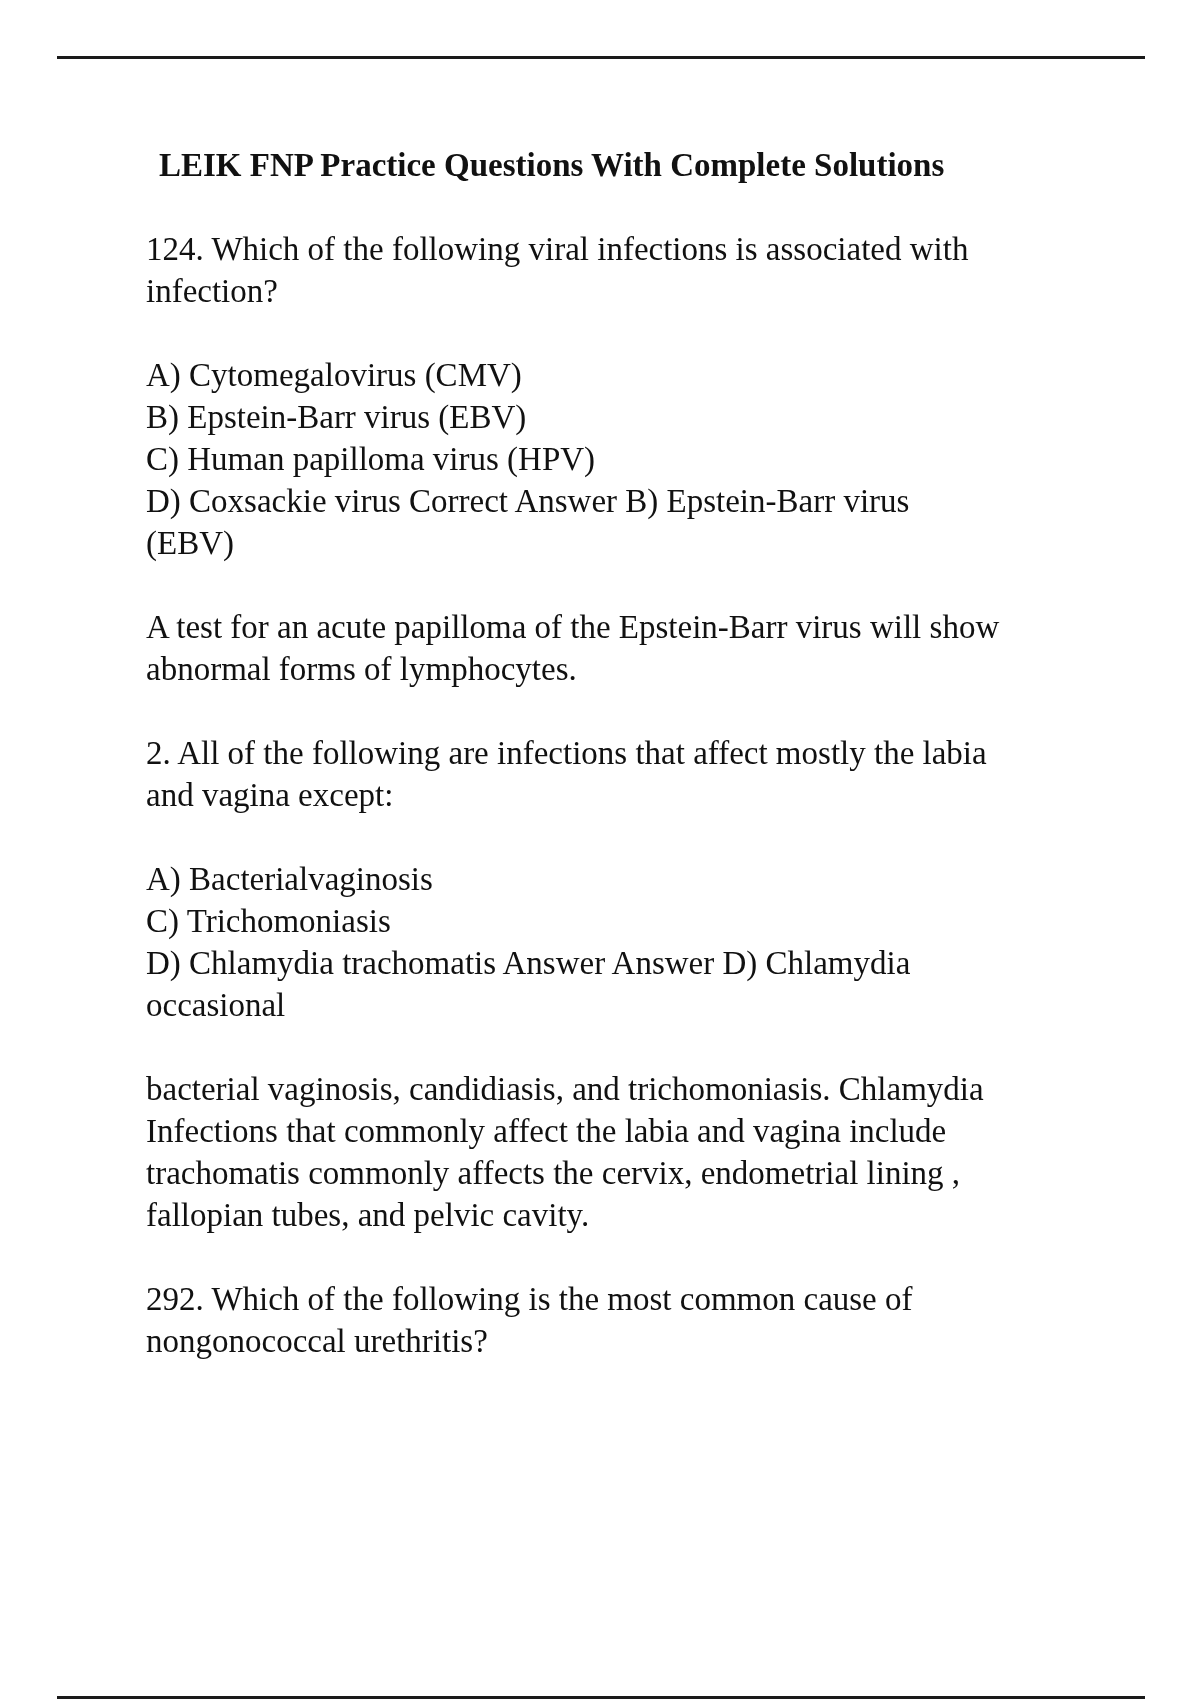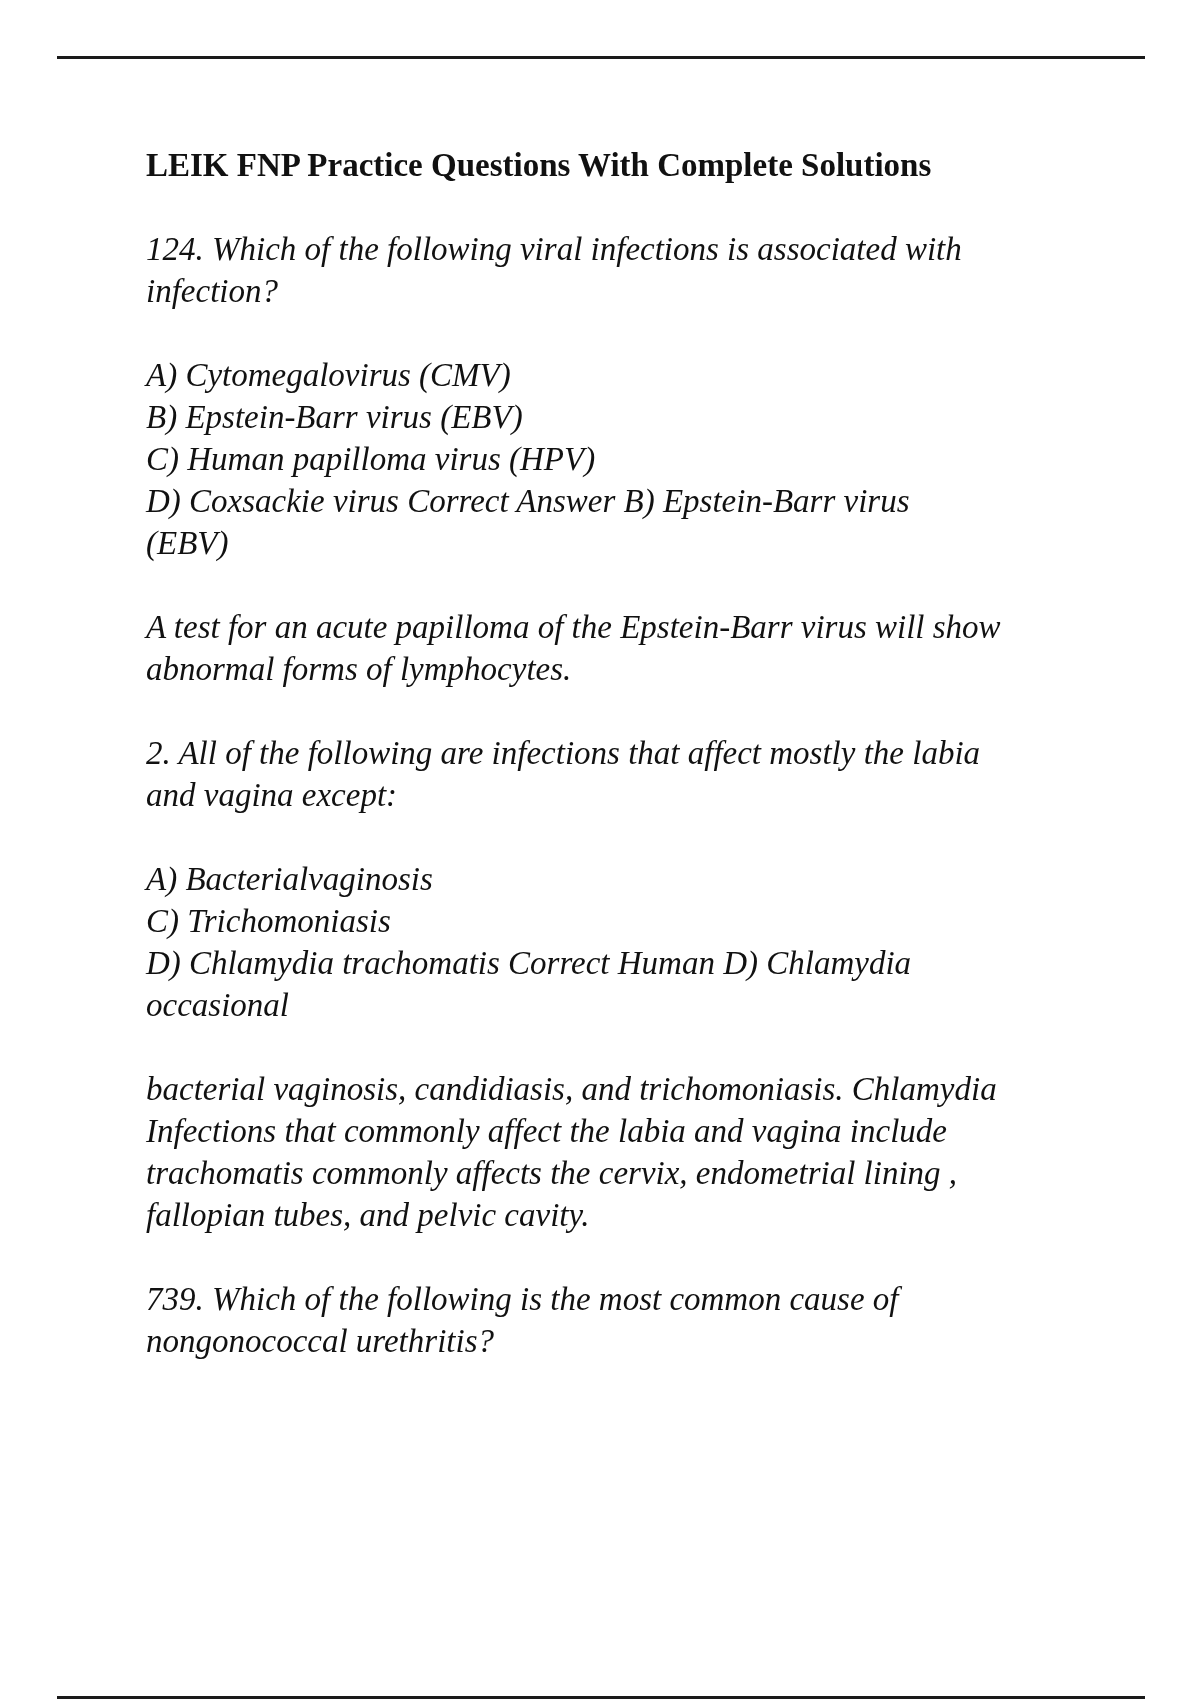--- a/index.html
+++ b/index.html
@@ -2,22 +2,22 @@
 <html><head>
   <meta charset="utf-8">
   <style>
     html, body { margin: 0; padding: 0; background: #ffffff; }
     body { width: 1200px; height: 1700px; position: relative; overflow: hidden;
            font-family: "Liberation Serif", "DejaVu Serif", serif; color: #111111; }
     .rule { position: absolute; left: 57px; width: 1088px; height: 3px; background: #1a1a1a; }
     .rule.top { top: 56px; }
     .rule.bottom { top: 1696px; }
     .content { position: absolute; left: 146px; top: 144px; width: 960px; }
-    .title { font-weight: bold; font-size: 33px; line-height: 42px; margin: 0 0 42px 0; }
-    .para { font-size: 33px; line-height: 42px; margin: 0 0 42px 0; font-style: italic; }
+    .title { font-weight: bold; font-size: 33px; line-height: 42px; margin: 0 0 42px 13px; }
+    .para { font-size: 33px; line-height: 42px; margin: 0 0 42px 0; }
     .line { display: block; }
   </style>
 </head>
 <body>
 
 <div class="rule top"></div>
 
 <div class="content">
   <div class="title">LEIK FNP Practice Questions With Complete Solutions</div>
 
@@ -40,30 +40,30 @@
   </div>
 
   <div class="para">
     <span class="line">2. All of the following are infections that affect mostly the labia</span>
     <span class="line">and vagina except:</span>
   </div>
 
   <div class="para">
     <span class="line">A) Bacterialvaginosis</span>
     <span class="line">C) Trichomoniasis</span>
-    <span class="line">D) Chlamydia trachomatis  Correct Human  D) Chlamydia</span>
+    <span class="line">D) Chlamydia trachomatis  Answer Answer  D) Chlamydia</span>
     <span class="line">occasional</span>
   </div>
 
   <div class="para">
     <span class="line">bacterial vaginosis, candidiasis, and trichomoniasis. Chlamydia</span>
     <span class="line">Infections that commonly affect the labia and vagina include</span>
     <span class="line">trachomatis commonly affects the cervix, endometrial lining ,</span>
     <span class="line">fallopian tubes, and pelvic cavity.</span>
   </div>
 
   <div class="para">
-    <span class="line">739. Which of the following is the most common cause of</span>
+    <span class="line">292. Which of the following is the most common cause of</span>
     <span class="line">nongonococcal urethritis?</span>
   </div>
 </div>
 
 <div class="rule bottom"></div>
 
 </body></html>

